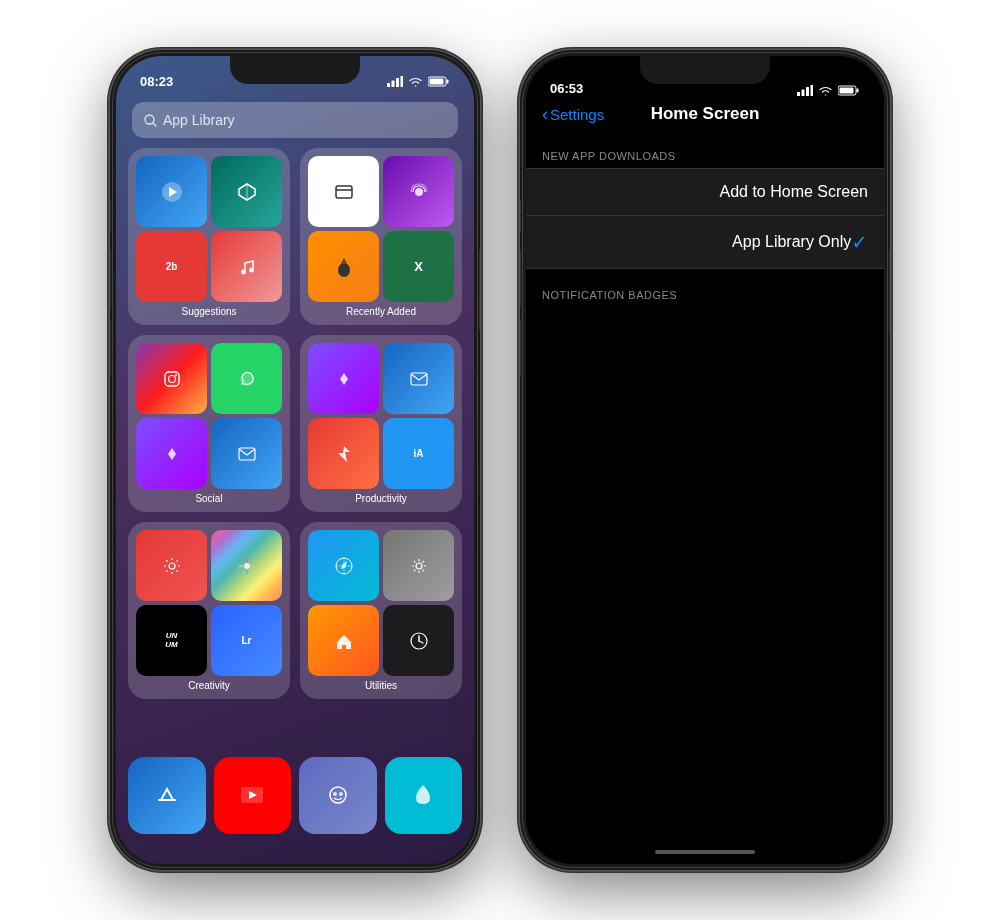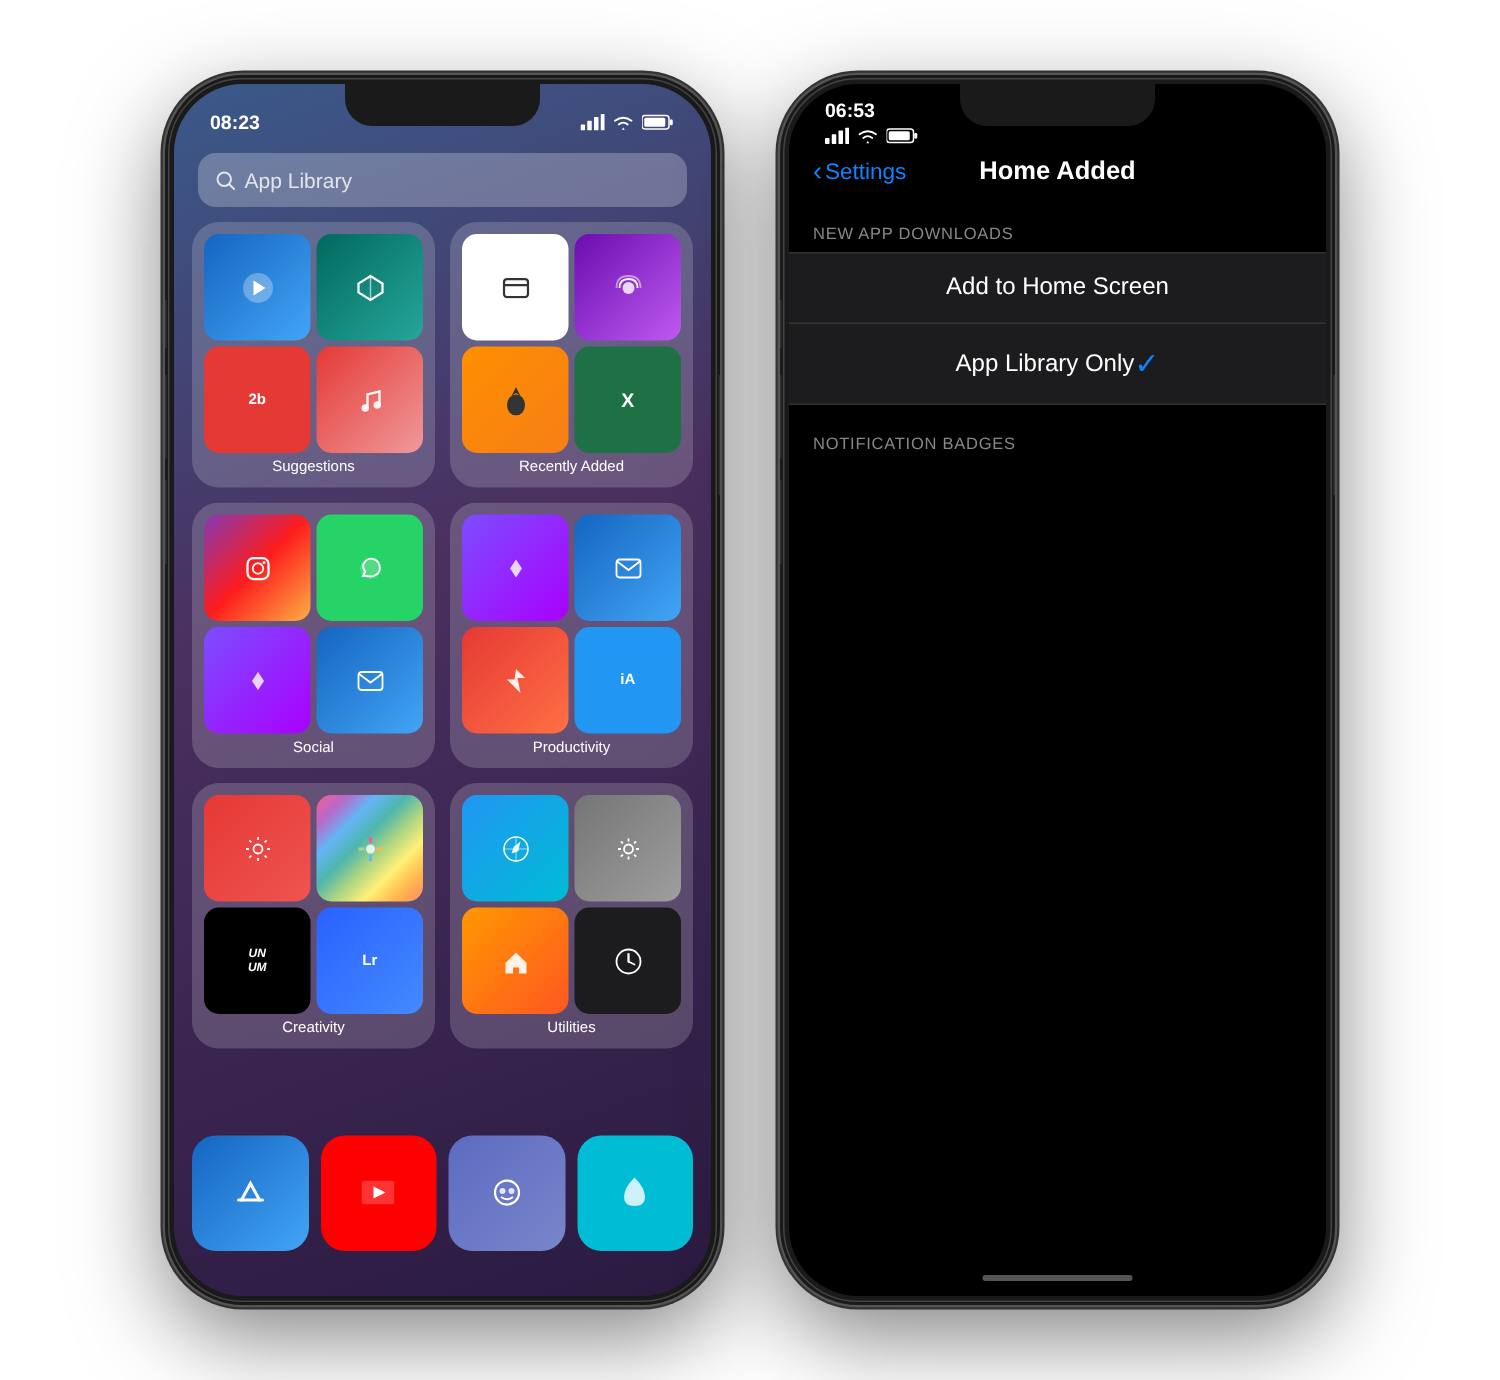--- a/index.html
+++ b/index.html
@@ -199,29 +199,28 @@
       font-size: 22px;
     }
 
     
     .phone2 .screen {
       background: #000;
     }
     .phone2 .status-bar {
       display: flex;
       justify-content: space-between;
-      align-items: flex-start;
+      align-items: flex-end;
       padding: 10px 24px 0;
       height: 40px;
       color: white;
       font-size: 13px;
       font-weight: 600;
       position: relative;
       z-index: 5;
-      flex-direction: column;
     }
     .phone2 .status-icons {
       display: flex;
       gap: 5px;
       align-items: center;
     }
     .phone2 .nav-bar {
       display: flex;
       align-items: center;
       justify-content: center;
@@ -261,21 +260,21 @@
       margin: 0 0 0 0;
       background: #1c1c1e;
       border-top: 0.5px solid #333;
       border-bottom: 0.5px solid #333;
       position: relative;
       z-index: 5;
     }
     .phone2 .settings-row {
       display: flex;
       align-items: center;
-      justify-content: center;
+      justify-content: flex-end;
       padding: 14px 16px;
       border-bottom: 0.5px solid #333;
       position: relative;
     }
     .phone2 .settings-row:last-child {
       border-bottom: none;
     }
     .phone2 .row-label {
       color: white;
       font-size: 16px;
@@ -604,21 +603,21 @@
           <rect x="1.5" y="2.5" width="14" height="6" rx="1" fill="white"></rect>
         </svg>
       </div>
     </div>
 
     <div class="nav-bar">
       <div class="back-btn">
         <span class="back-chevron">‹</span>
         <span>Settings</span>
       </div>
-      <span class="nav-title">Home Added</span>
+      <span class="nav-title">Home Screen</span>
     </div>
 
     <div class="section-header">NEW APP DOWNLOADS</div>
     <div class="settings-group">
       <div class="settings-row">
         <span class="row-label">Add to Home Screen</span>
       </div>
       <div class="settings-row">
         <span class="row-label">App Library Only</span>
         <span class="checkmark">✓</span>

